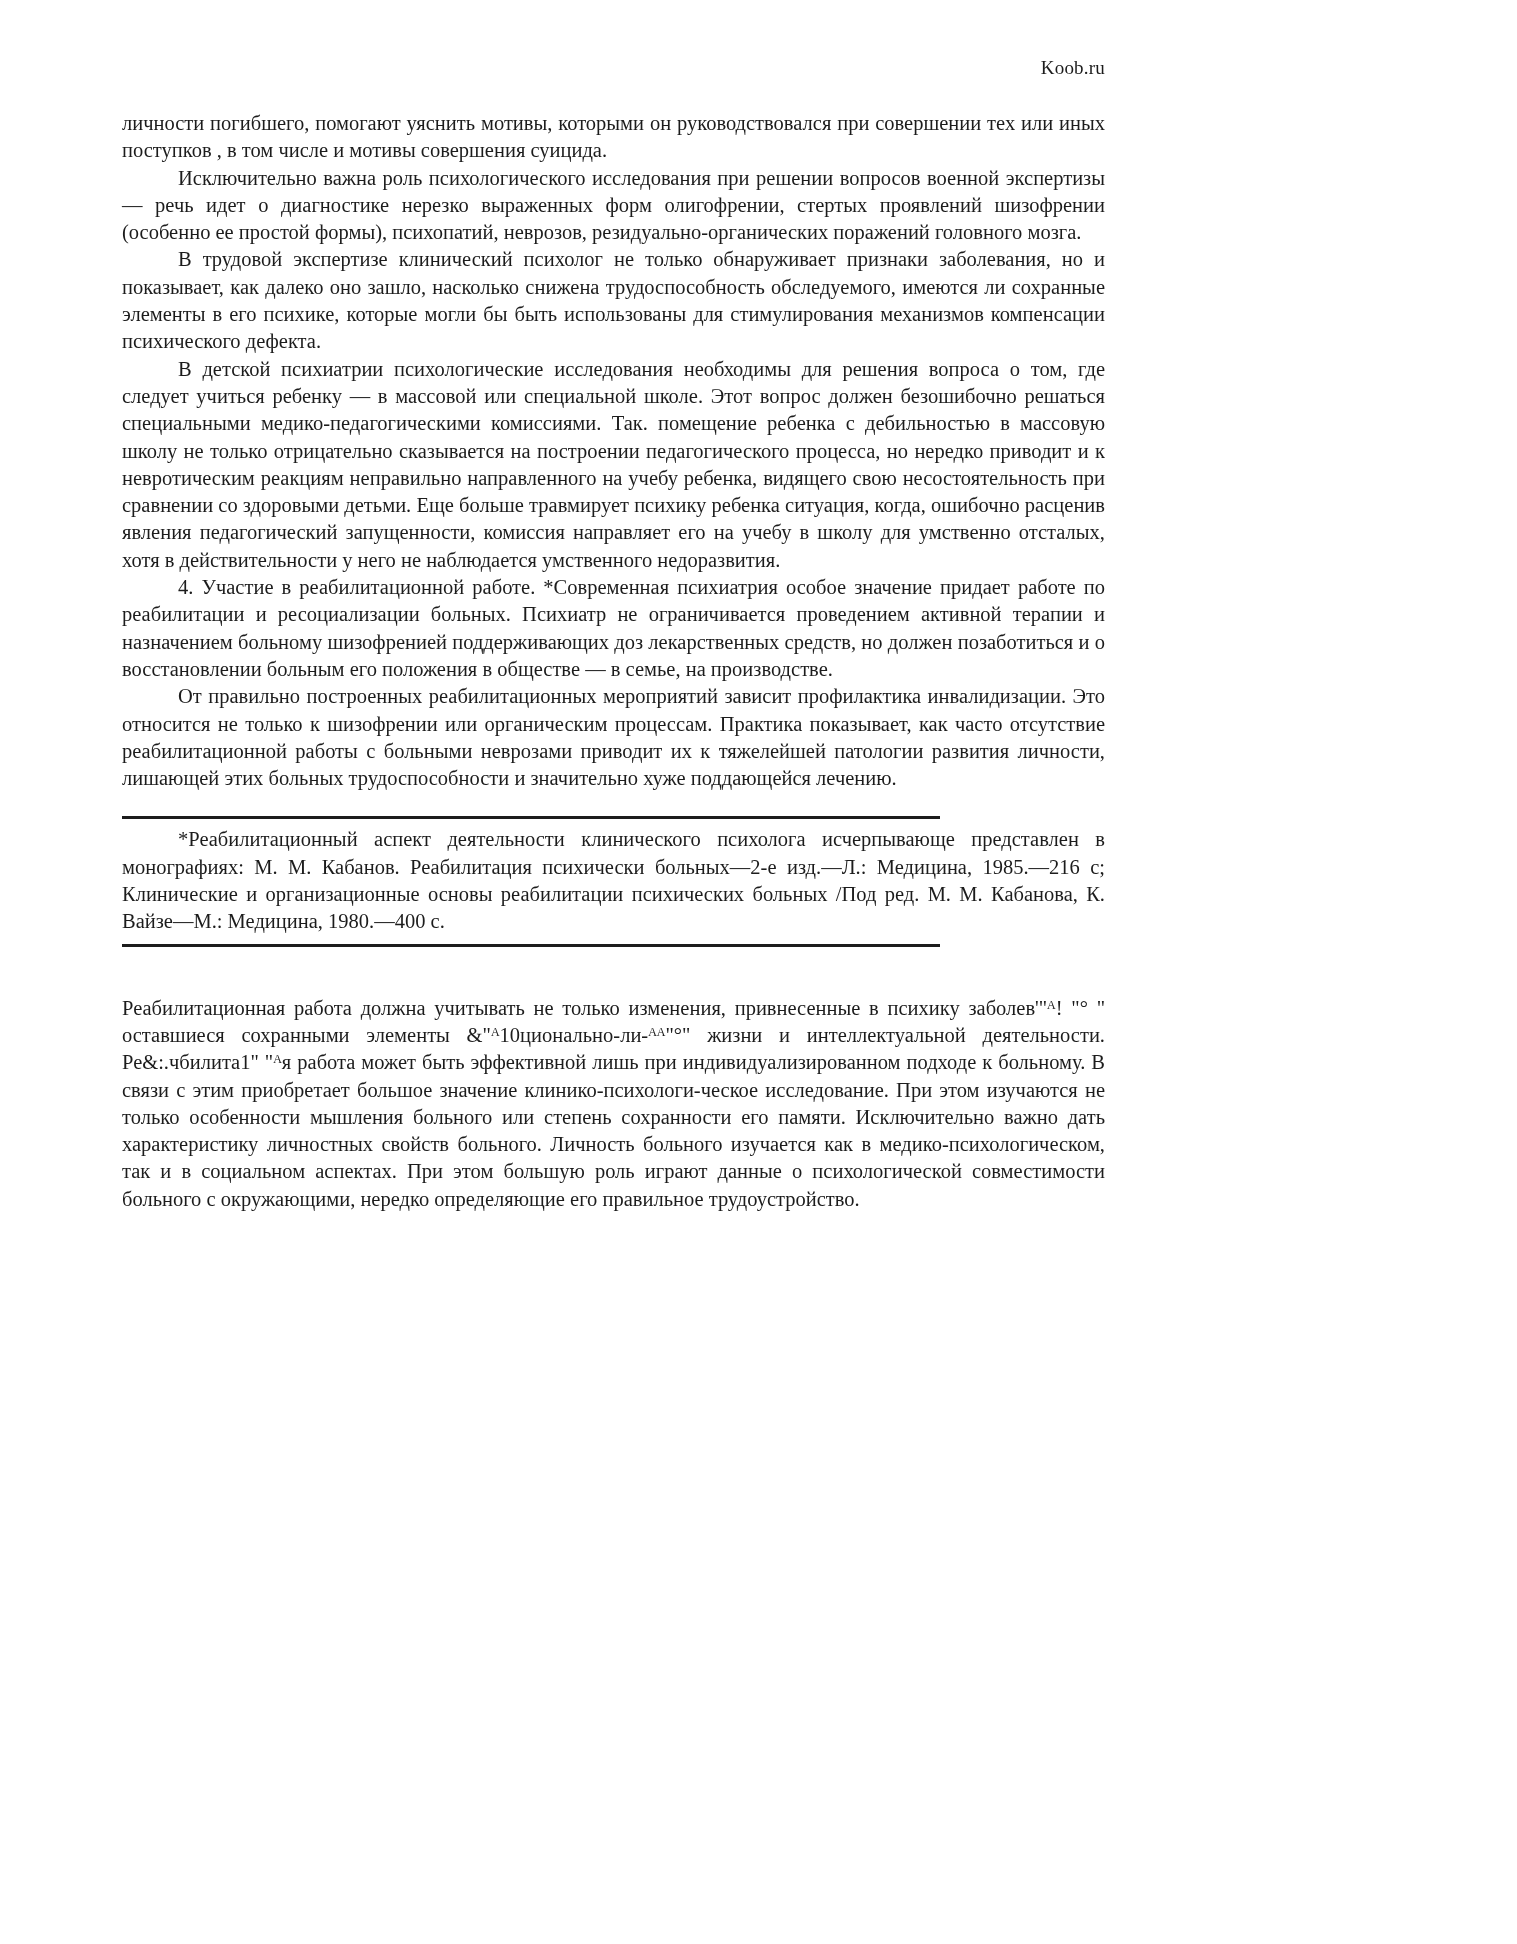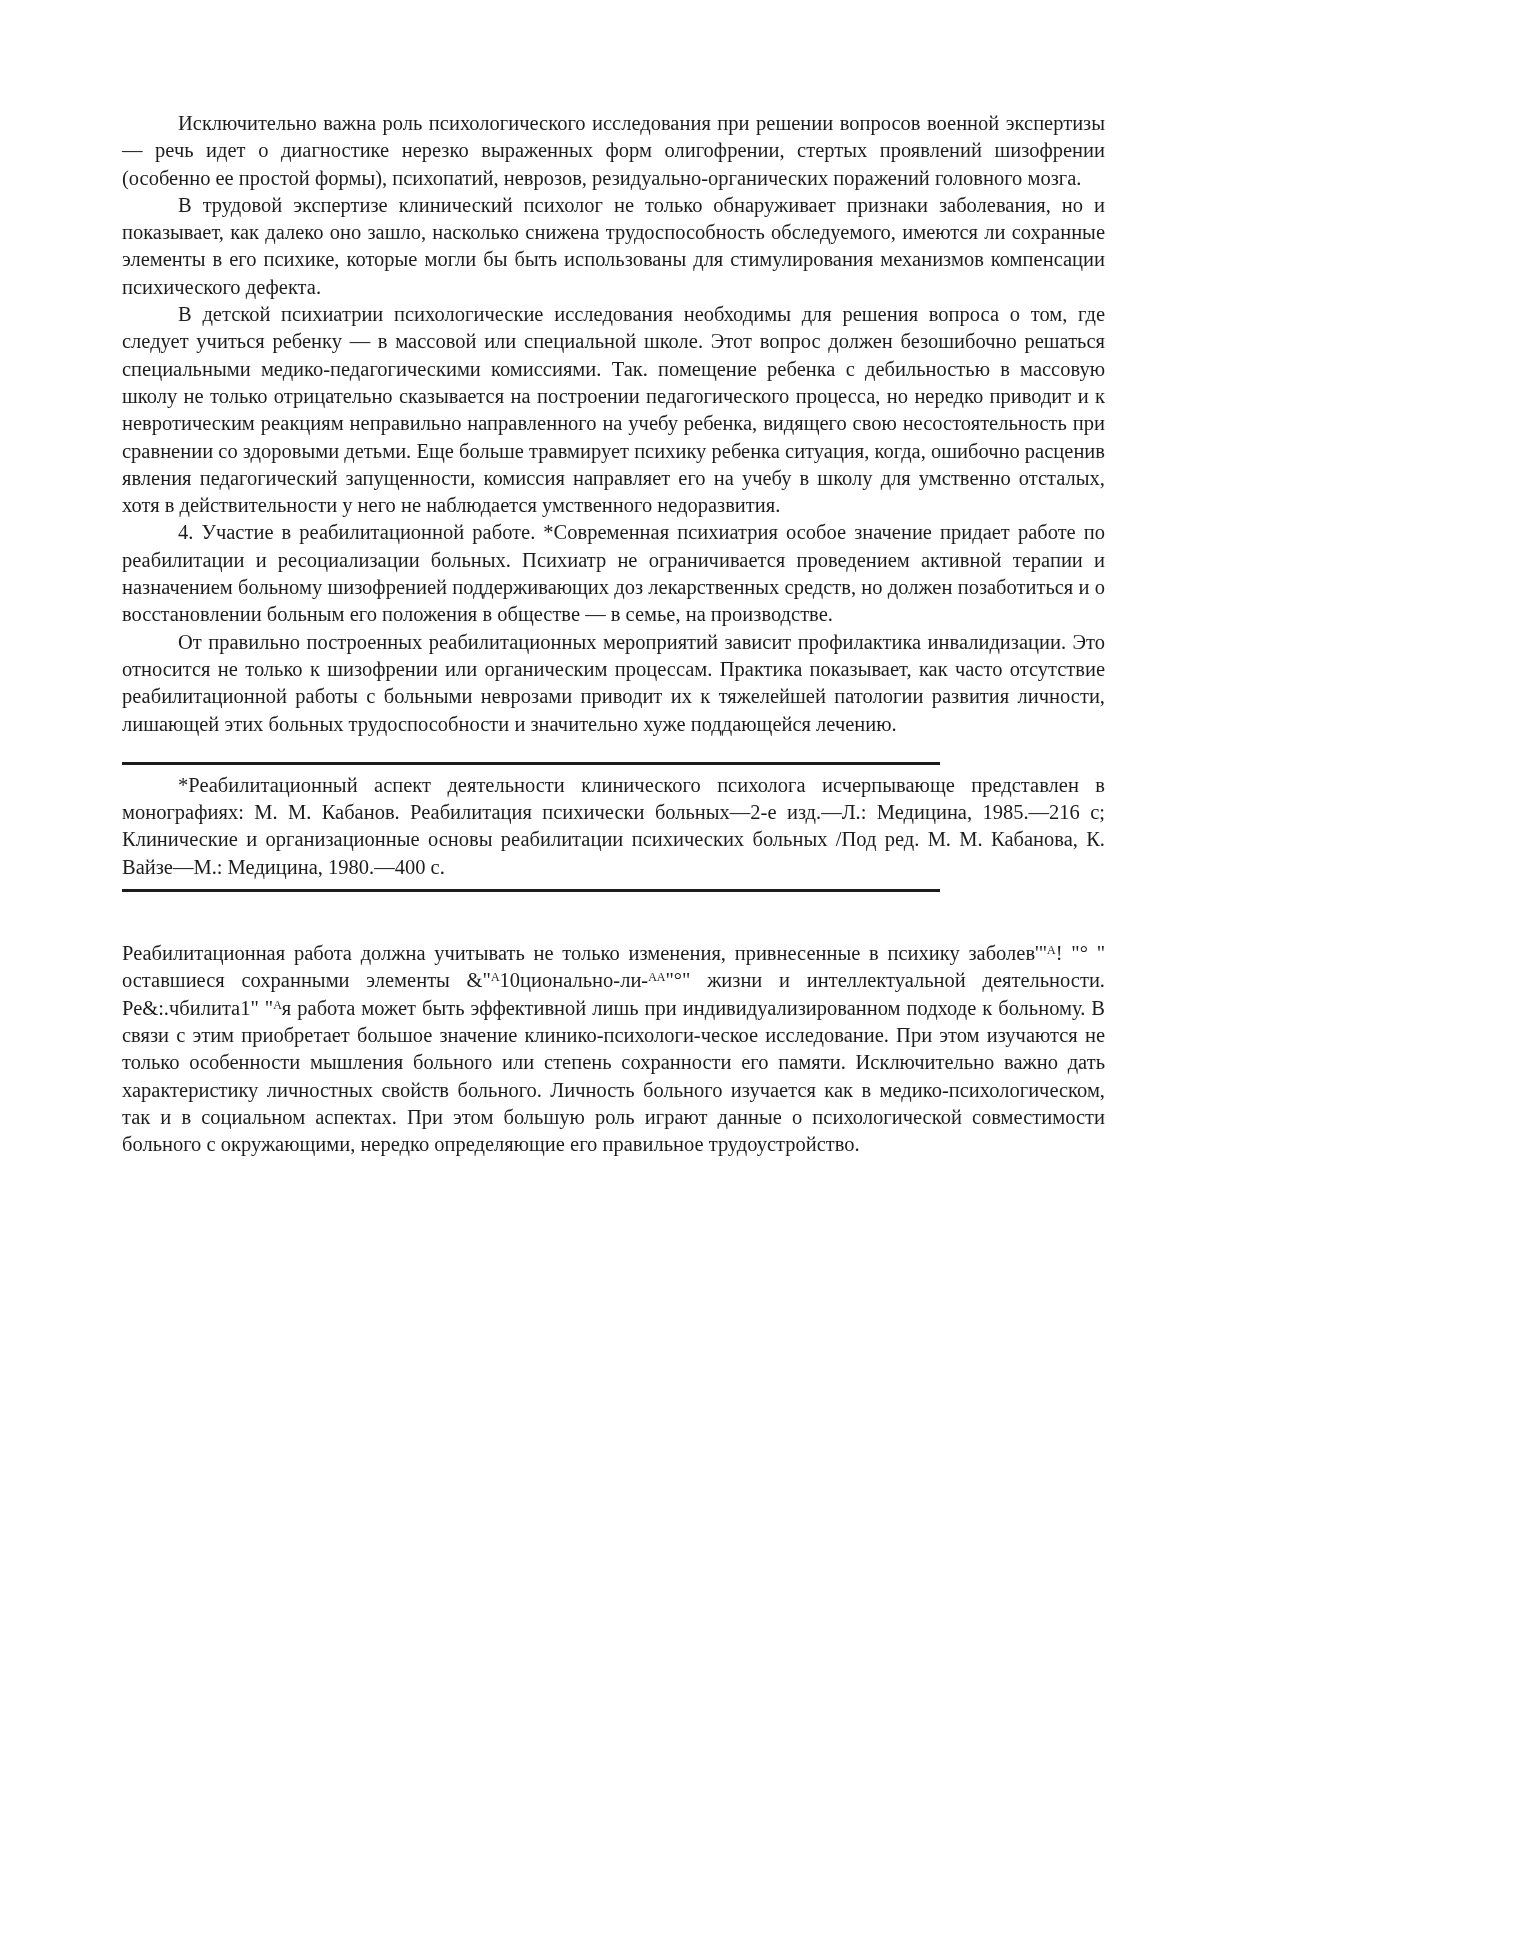--- a/index.html
+++ b/index.html
@@ -44,23 +44,25 @@
     background: #1c1c1c;
   }
   .rule-top { margin: 24px 0 7px 0; }
   .rule-bottom { margin: 8px 0 48px 0; }
 </style>
 </head>
 <body>
 
 <div class="page">
 
+  <div class="watermark">Koob.ru</div>
 
   <div class="content">
 
+    <p class="para">личности погибшего, помогают уяснить мотивы, которыми он руководствовался при совершении тех или иных поступков , в том числе и мотивы совершения суицида.</p>
 
     <p class="para indent">Исключительно важна роль психологического исследования при решении вопросов военной экспертизы — речь идет о диагностике нерезко выраженных форм олигофрении, стертых проявлений шизофрении (особенно ее простой формы), психопатий, неврозов, резидуально-органических поражений головного мозга.</p>
 
     <p class="para indent">В трудовой экспертизе клинический психолог не только обнаруживает признаки заболевания, но и показывает, как далеко оно зашло, насколько снижена трудоспособность обследуемого, имеются ли сохранные элементы в его психике, которые могли бы быть использованы для стимулирования механизмов компенсации психического дефекта.</p>
 
     <p class="para indent">В детской психиатрии психологические исследования необходимы для решения вопроса о том, где следует учиться ребенку — в массовой или специальной школе. Этот вопрос должен безошибочно решаться специальными медико-педагогическими комиссиями. Так. помещение ребенка с дебильностью в массовую школу не только отрицательно сказывается на построении педагогического процесса, но нередко приводит и к невротическим реакциям неправильно направленного на учебу ребенка, видящего свою несостоятельность при сравнении со здоровыми детьми. Еще больше травмирует психику ребенка ситуация, когда, ошибочно расценив явления педагогический запущенности, комиссия направляет его на учебу в школу для умственно отсталых, хотя в действительности у него не наблюдается умственного недоразвития.</p>
 
     <p class="para indent">4. Участие в реабилитационной работе. *Современная психиатрия особое значение придает работе по реабилитации и ресоциализации больных. Психиатр не ограничивается проведением активной терапии и назначением больному шизофренией поддерживающих доз лекарственных средств, но должен позаботиться и о восстановлении больным его положения в обществе — в семье, на производстве.</p>
 
     <p class="para indent">От правильно построенных реабилитационных мероприятий зависит профилактика инвалидизации. Это относится не только к шизофрении или органическим процессам. Практика показывает, как часто отсутствие реабилитационной работы с больными неврозами приводит их к тяжелейшей патологии развития личности, лишающей этих больных трудоспособности и значительно хуже поддающейся лечению.</p>

